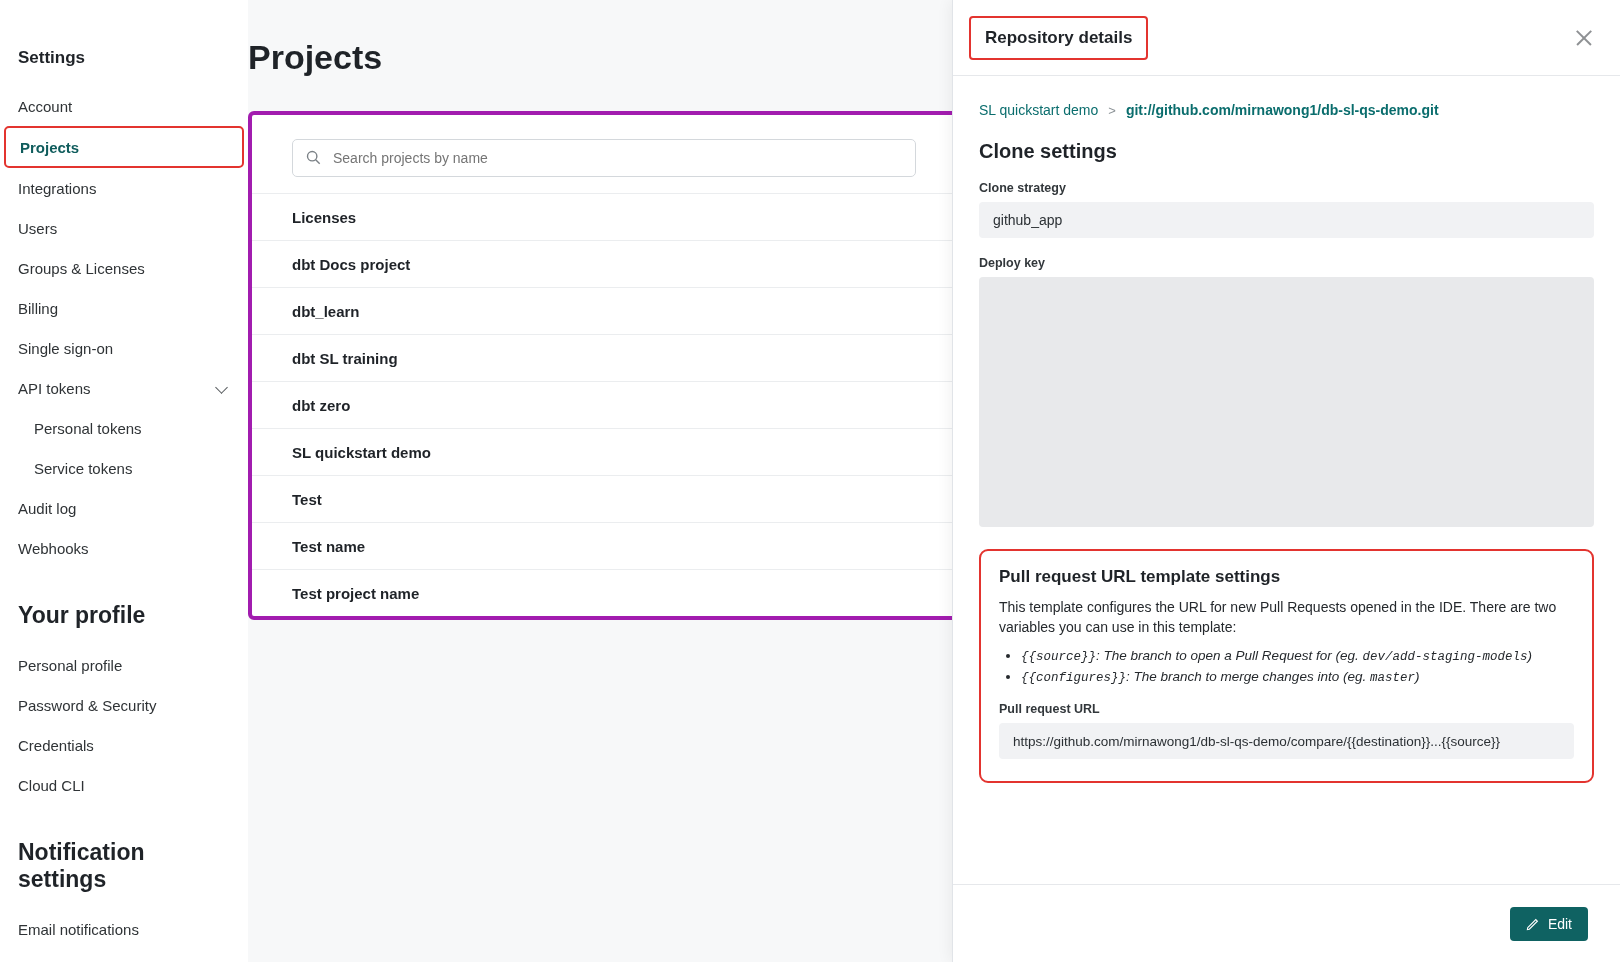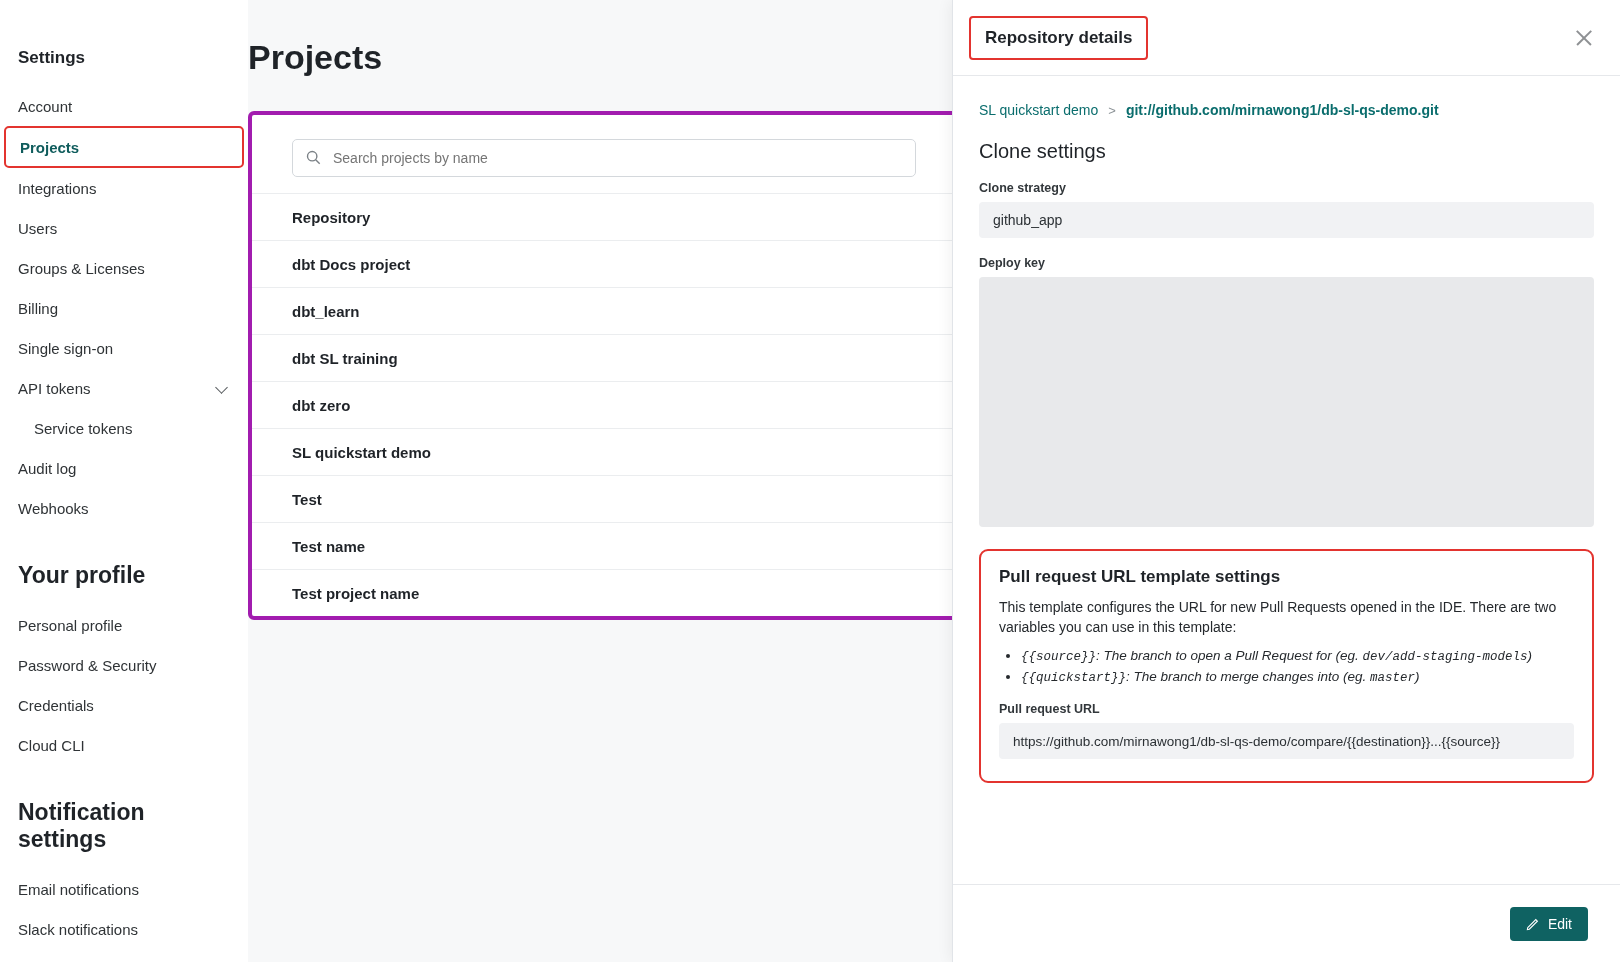--- a/index.html
+++ b/index.html
@@ -198,21 +198,21 @@
   .breadcrumb a {
     color: #0a6d6d;
     text-decoration: none;
     cursor: pointer;
   }
   .breadcrumb .sep { color: #8b9296; font-size: 13px; }
   .breadcrumb .cur { color: #0a6d6d; font-weight: bold; }
 
   .section-title {
     font-size: 20px;
-    font-weight: normal;
+    font-weight: bold;
     color: #1f2328;
     margin: 0 0 18px 0;
   }
   .field-label {
     font-size: 12.5px;
     font-weight: bold;
     color: #32373b;
     margin-bottom: 7px;
   }
   .readonly-field {
@@ -325,20 +325,23 @@
     </div>
     <div class="nav-item">
       <span>Billing</span>
     </div>
     <div class="nav-item">
       <span>Single sign-on</span>
     </div>
     <div class="nav-item">
       <span>API tokens</span>
       <span class="chev"></span>
+    </div>
+    <div class="nav-item sub">
+      <span>Personal tokens</span>
     </div>
     <div class="nav-item sub">
       <span>Service tokens</span>
     </div>
     <div class="nav-item">
       <span>Audit log</span>
     </div>
     <div class="nav-item">
       <span>Webhooks</span>
     </div>
@@ -374,21 +377,21 @@
       <div class="search-wrap">
         <div class="search-box">
           <svg class="search-icon" viewBox="0 0 16 16">
             <circle cx="6.6" cy="6.6" r="5" fill="none" stroke="#7b8186" stroke-width="1.5"></circle>
             <line x1="10.3" y1="10.3" x2="14.6" y2="14.6" stroke="#7b8186" stroke-width="1.5"></line>
           </svg>
           <input type="text" placeholder="Search projects by name" value="" style="">
         </div>
       </div>
       <div class="project-row">
-        <span>Repository</span>
+        <span>Licenses</span>
       </div>
       <div class="project-row">
         <span>dbt Docs project</span>
       </div>
       <div class="project-row">
         <span>dbt_learn</span>
       </div>
       <div class="project-row">
         <span>dbt SL training</span>
       </div>
@@ -434,21 +437,21 @@
       <div class="deploy-key-box"></div>
 
       <div class="pr-card">
         <div class="pr-title">Pull request URL template settings</div>
         <div class="pr-desc">This template configures the URL for new Pull Requests opened in the IDE. There are two variables you can use in this template:</div>
         <ul class="pr-list">
           <li>
             <span class="mono">{{source}}</span><span>: The branch to open a Pull Request for (eg. </span><span class="mono">dev/add-staging-models</span><span>)</span>
           </li>
           <li>
-            <span class="mono">{{quickstart}}</span><span>: The branch to merge changes into (eg. </span><span class="mono">master</span><span>)</span>
+            <span class="mono">{{configures}}</span><span>: The branch to merge changes into (eg. </span><span class="mono">master</span><span>)</span>
           </li>
         </ul>
         <div class="field-label">Pull request URL</div>
         <div class="pr-url-field">https://github.com/mirnawong1/db-sl-qs-demo/compare/{{destination}}...{{source}}</div>
       </div>
     </div>
 
     <div class="drawer-footer">
       <button class="edit-btn">
         <svg width="14" height="14" viewBox="0 0 16 16">

